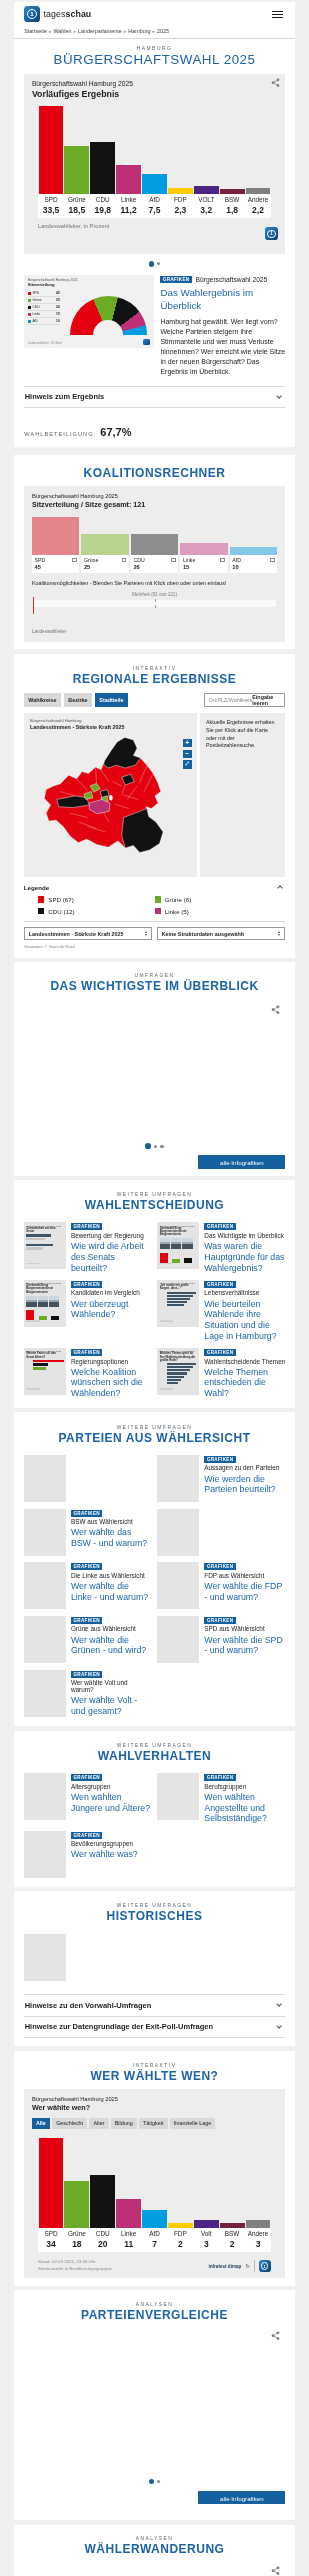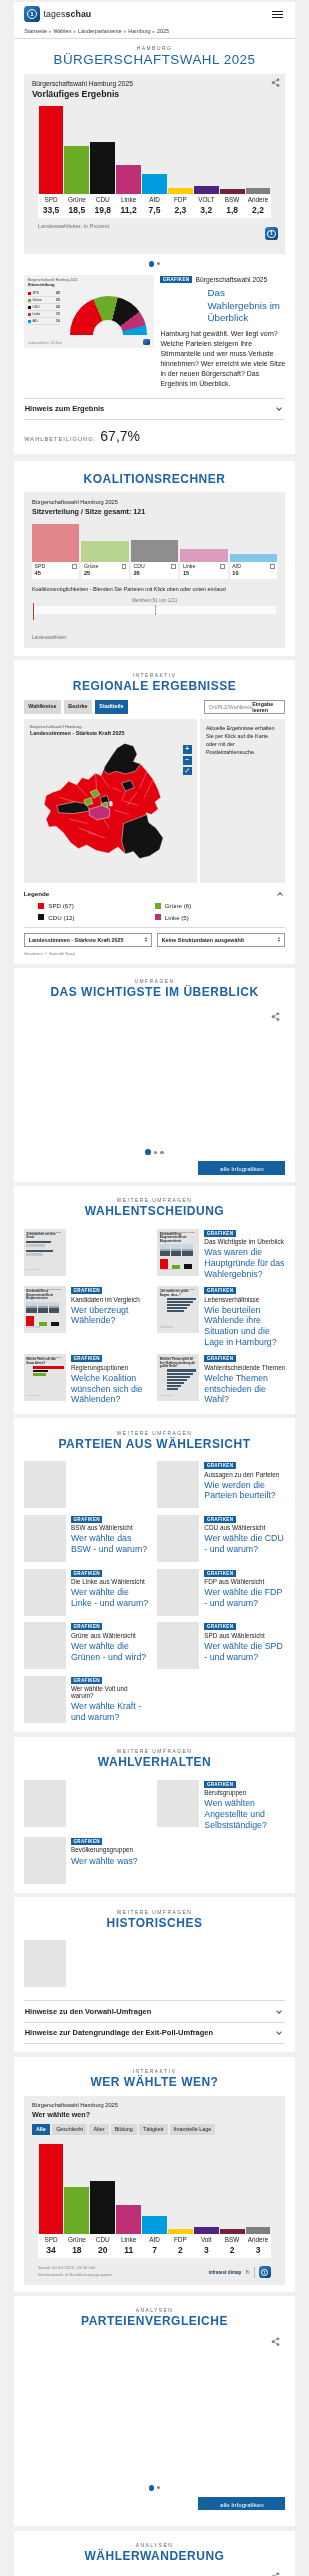--- a/index.html
+++ b/index.html
@@ -57,32 +57,32 @@
   .mini-legend .nm{font-size:3.3px;flex:1;}
   .mini-legend .vl{font-size:3.3px;font-weight:bold;}
   .halfpie{position:absolute;right:7.2px;bottom:12.4px;width:77px;height:39px;border-radius:77px 77px 0 0;
     background:conic-gradient(from 270deg at 50% 100%, #e3000f 0deg 66.9deg, #6cab26 66.9deg 104.1deg, #121212 104.1deg 142.8deg, #be3075 142.8deg 165.1deg, #009de0 165.1deg 180deg, #f1f1f1 180deg 360deg);}
   .halfpie:after{content:"";position:absolute;left:50%;bottom:0;transform:translateX(-50%);width:30px;height:15px;
     border-radius:30px 30px 0 0;background:#f1f1f1;}
   .mini-src{position:absolute;left:4.1px;bottom:2.6px;font-size:2.8px;color:#8a8a8a;}
   .mini-ard{position:absolute;right:3.6px;bottom:2.6px;width:6.7px;height:6.7px;border-radius:1.5px;background:linear-gradient(135deg,#2e86c8,#0b3f79);}
   .badge{display:inline-block;background:#15609f;color:#fff;font-size:4.6px;font-weight:bold;letter-spacing:0.3px;padding:1px 2.6px;vertical-align:1px;margin-right:3.6px;}
   .teaser-tx .tk{font-size:6.7px;}
-  .headline{color:#1c63a8;font-size:9.8px;line-height:1.25;margin-top:3.6px;cursor:pointer;margin-left:47px;}
+  .headline{color:#1c63a8;font-size:9.8px;line-height:1.25;margin-top:3.6px;cursor:pointer;}
   .teaser-body{font-size:7px;line-height:1.45;margin-top:4.6px;}
   
   .acc{margin:8.2px 9.3px 0;border-top:0.5px solid #d9d9d9;}
   .acc .row{display:flex;align-items:center;justify-content:space-between;padding:5.7px 1px;border-bottom:0.5px solid #d9d9d9;cursor:pointer;}
   .acc .row .t{font-size:7.5px;font-weight:bold;}
   .chev{width:4.1px;height:4.1px;border-right:0.8px solid #555;border-bottom:0.8px solid #555;transform:rotate(45deg);margin-right:3.1px;margin-top:-2.1px;}
   .chev.up{transform:rotate(-135deg);margin-top:2.1px;}
   
   .turnout{padding:8.2px 9.8px 9.3px;display:flex;align-items:baseline;}
   .turnout .l{font-size:5.7px;letter-spacing:1px;color:#666;margin-right:4.1px;}
-  .turnout .v{font-size:14px;font-weight:normal;}
+  .turnout .v{font-size:11px;font-weight:bold;margin-top:10px;}
   
   .koal-bars{display:flex;gap:2.1px;margin:8.2px 0 0;align-items:flex-end;}
   .koal-col{flex:1;display:flex;flex-direction:column;justify-content:flex-end;}
   .koal-col .kb{width:100%;}
   .koal-lab{background:#fff;padding:1.5px 2.6px 2.6px;}
   .koal-lab .r1{display:flex;justify-content:space-between;align-items:center;font-size:5.2px;}
   .cbx{width:4.6px;height:4.6px;border:0.5px solid #8a8a8a;background:#fff;display:inline-block;cursor:pointer;}
   .koal-lab .r2{font-size:5.7px;font-weight:bold;margin-top:1px;}
   .koal-hint{font-size:5.4px;margin-top:7.2px;}
   .maj-label{text-align:center;font-size:4.6px;color:#777;margin-top:6.2px;}
@@ -508,20 +508,25 @@
           <div class="t-t">Zufriedenheit mit dem Senat</div>
           <div class="hbar " style="width: 68%;"></div>
           <div class="hbar lt" style="width: 52%;"></div>
           <div class="hbar " style="width: 72%; margin-top: 3.1px;"></div>
           <div class="hbar lt" style="width: 46%;"></div>
           <div class="foot">
             <span class="ln"></span>
             <span><span class="sq"></span><span class="sq"></span></span>
           </div>
         </div>
+        <div class="tx">
+          <div><span class="badge">GRAFIKEN</span></div>
+          <div class="tk2">Bewertung der Regierung</div>
+          <div class="hl">Wie wird die Arbeit des Senats beurteilt?</div>
+        </div>
       </div>
       <div class="tease">
         <div class="thumb">
           <div class="t-k">Bürgerschaftswahl Hamburg 2025</div>
           <div class="t-t">Direktwahl Erste Bürgermeister/Erste Bürgermeisterin</div>
           <div class="photos">
             <i></i>
             <i></i>
             <i></i>
           </div>
@@ -649,25 +654,20 @@
       <div class="tease">
         <div class="thumb blank"></div>
         <div class="tx">
           <div><span class="badge">GRAFIKEN</span></div>
           <div class="tk2">BSW aus Wählersicht</div>
           <div class="hl">Wer wählte das BSW - und warum?</div>
         </div>
       </div>
       <div class="tease">
         <div class="thumb blank"></div>
-        <div class="tx">
-          <div><span class="badge">GRAFIKEN</span></div>
-          <div class="tk2">CDU aus Wählersicht</div>
-          <div class="hl">Wer wählte die CDU - und warum?</div>
-        </div>
       </div>
       <div class="tease">
         <div class="thumb blank"></div>
         <div class="tx">
           <div><span class="badge">GRAFIKEN</span></div>
           <div class="tk2">Die Linke aus Wählersicht</div>
           <div class="hl">Wer wählte die Linke - und warum?</div>
         </div>
       </div>
       <div class="tease">
@@ -692,34 +692,39 @@
           <div><span class="badge">GRAFIKEN</span></div>
           <div class="tk2">SPD aus Wählersicht</div>
           <div class="hl">Wer wählte die SPD - und warum?</div>
         </div>
       </div>
       <div class="tease">
         <div class="thumb blank"></div>
         <div class="tx">
           <div><span class="badge">GRAFIKEN</span></div>
           <div class="tk2">Wer wählte Volt und warum?</div>
-          <div class="hl">Wer wählte Kraft - und warum?</div>
+          <div class="hl">Wer wählte Volt - und gesamt?</div>
         </div>
       </div>
     </div>
 </div>
 
 <div class="gap" style="height:4.6px"></div>
 
 <div class="block" style="padding-bottom:9.3px">
   <div class="overline" style="padding-top:12.4px">WEITERE UMFRAGEN</div>
   <div class="sec-title small">WAHLVERHALTEN</div>
   <div class="tgrid" id="grid-wahlverhalten">
       <div class="tease">
         <div class="thumb blank"></div>
+        <div class="tx">
+          <div><span class="badge">GRAFIKEN</span></div>
+          <div class="tk2">Altersgruppen</div>
+          <div class="hl">Wen wählten Jüngere und Ältere?</div>
+        </div>
       </div>
       <div class="tease">
         <div class="thumb blank"></div>
         <div class="tx">
           <div><span class="badge">GRAFIKEN</span></div>
           <div class="tk2">Berufsgruppen</div>
           <div class="hl">Wen wählten Angestellte und Selbstständige?</div>
         </div>
       </div>
       <div class="tease">

